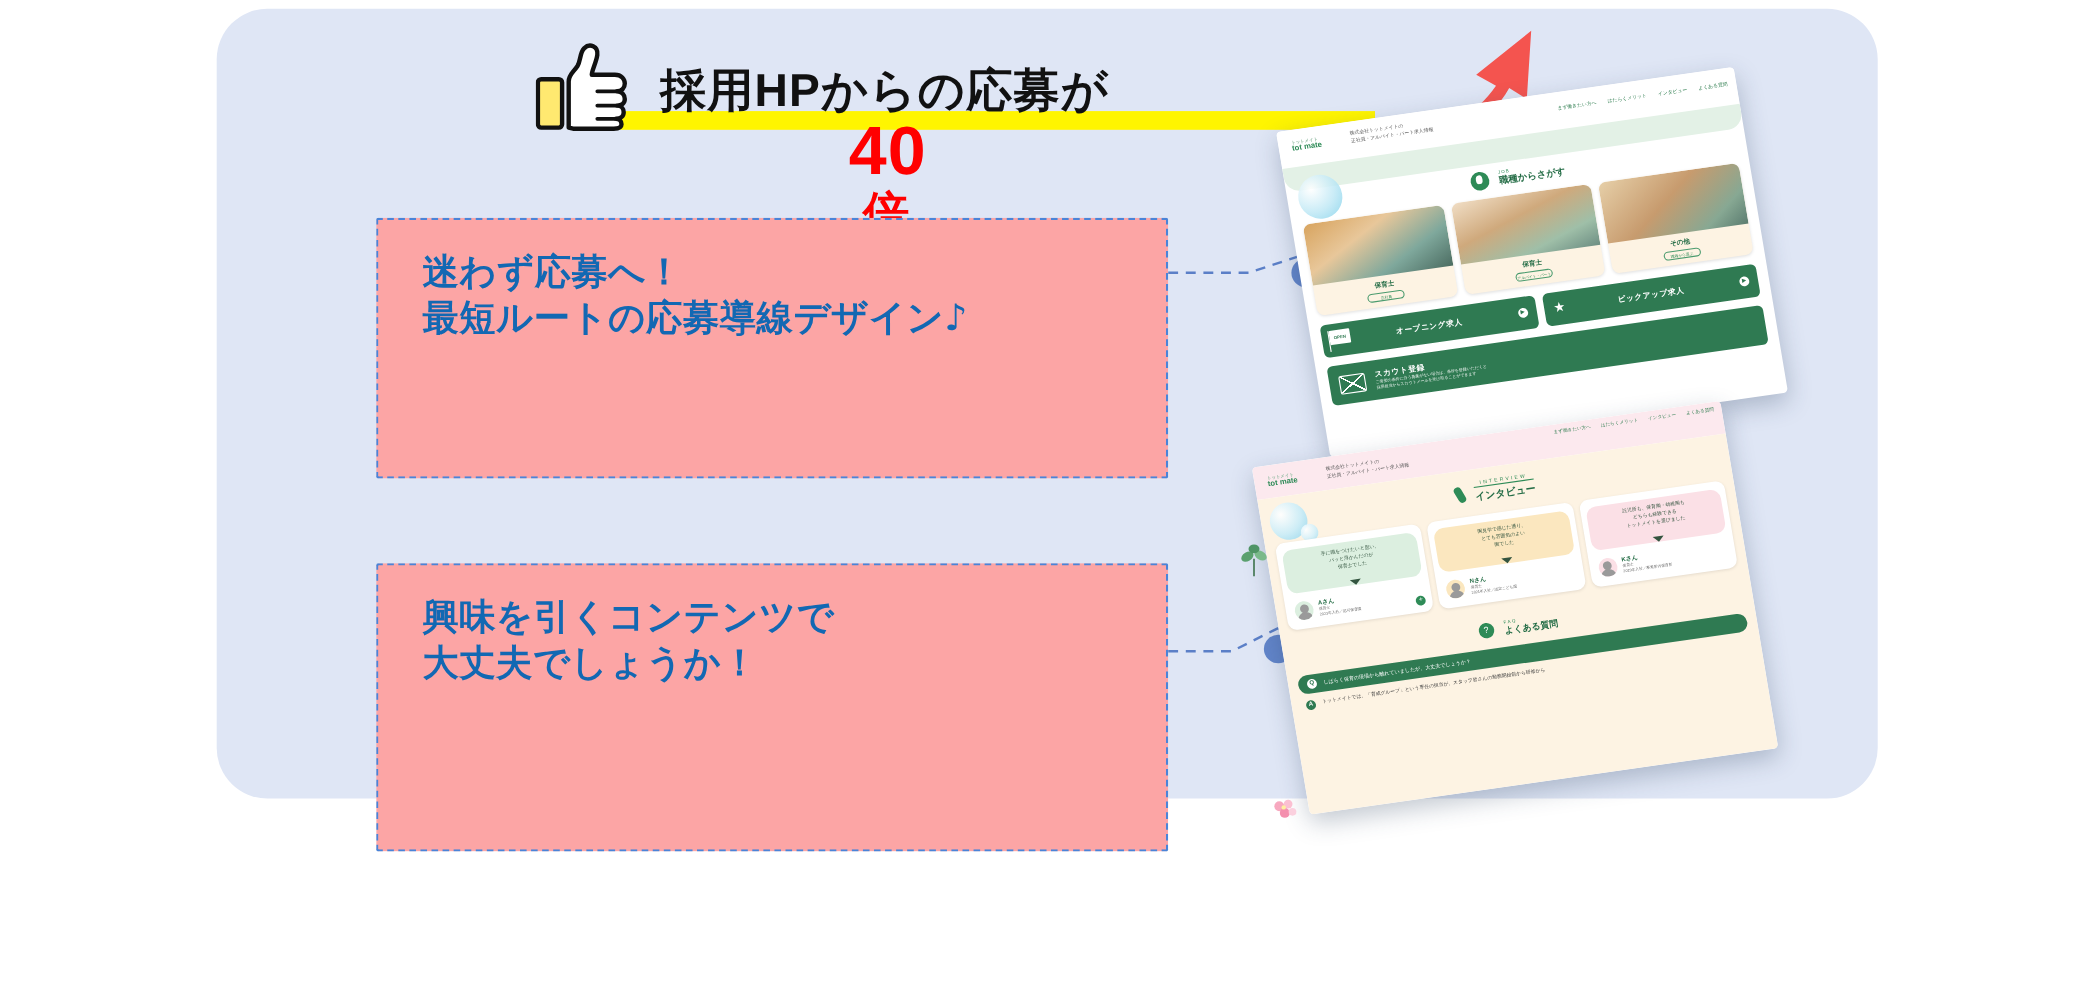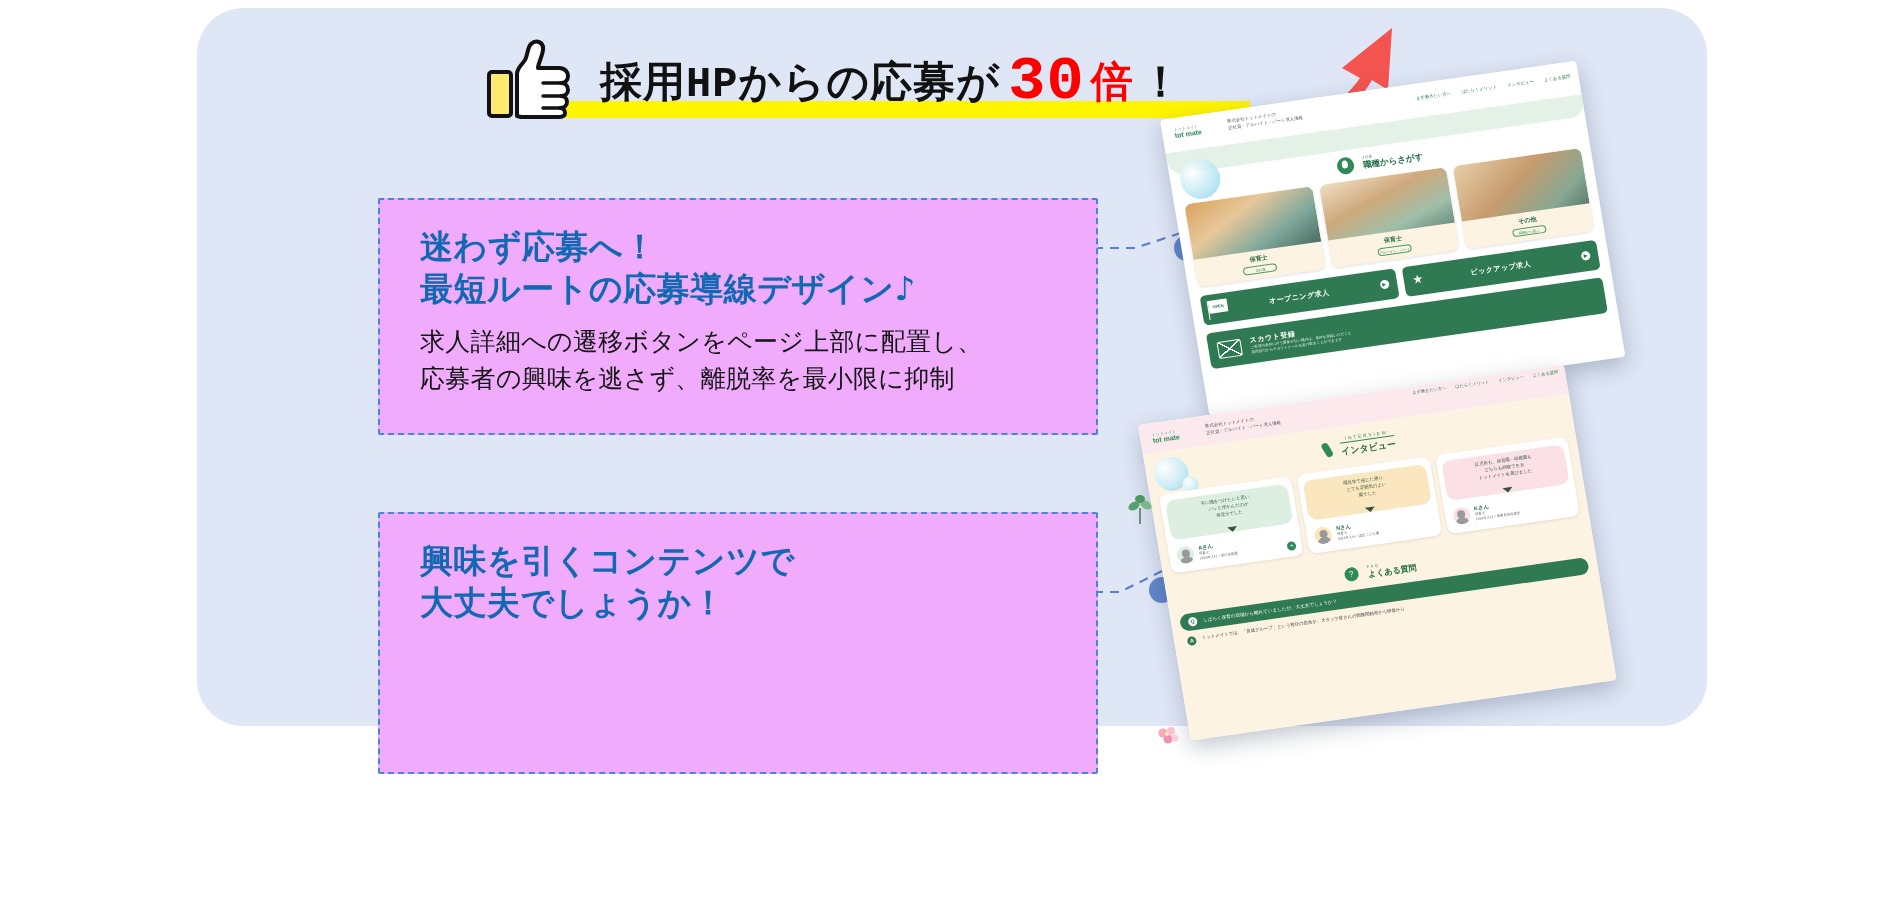--- a/index.html
+++ b/index.html
@@ -16,31 +16,32 @@
   .hl-yellow {
     position:absolute; left:560px; top:101px; width:690px; height:17px;
     background:#fff500;
   }
   .thumb { position:absolute; left:487px; top:38px; width:84px; height:82px; }
   .hl-text {
     position:absolute; left:600px; top:54px;
     font-size:42px; font-weight:bold; color:#111111;
     letter-spacing:1px; white-space:nowrap;
     display:flex; align-items:center;
-    font-family:Liberation Mono, monospace;
+    font-family:Liberation Sans, sans-serif;
+    flex-direction:column;
   }
   .hl-num { color:#ff0000; font-size:62px; font-weight:bold; line-height:0.9; margin:0 2px 0 8px; }
   .hl-bai { color:#ff0000; font-size:42px; font-weight:bold; margin-left:4px; }
   .hl-ex  { color:#111111; font-size:42px; font-weight:bold; margin-left:6px; }
   .arrow { position:absolute; left:1280px; top:24px; width:120px; height:110px; }
 
   
   .tbox {
-    position:absolute; background:#f0abfc;
-    border:2px dashed #4a84d8; border-radius:2px;margin-left:36px;
+    position:absolute; background:#fca5a5;
+    border:2px dashed #4a84d8; border-radius:2px;
   }
   #box1 { left:342px; top:198px; width:720px; height:237px; }
   #box2 { left:342px; top:512px; width:720px; height:262px; }
 
   .tbox-inner { padding:26px 0 0 40px; }
   .tb-head {
     color:#1268b3; font-weight:bold; font-size:33px; line-height:1.28;
     white-space:pre-line; letter-spacing:0.5px;
     font-family:"DejaVu Sans","Liberation Sans",sans-serif;
   }
@@ -193,42 +194,40 @@
   <div class="hl-yellow"></div>
 
   <svg class="thumb" viewBox="0 0 84 82">
     <rect x="2" y="34" width="22" height="44" rx="3" fill="#ffe970" stroke="#111" stroke-width="4"></rect>
     <path d="M30 78 L30 36 C30 30 34 28 38 22 C41 17 40 10 44 6 C49 1 57 4 56 12 C55 19 51 26 51 30 L72 30 C78 30 81 34 81 38 C81 42 78 45 74 45 C78 45 81 48 81 52 C81 56 78 58 74 58 C78 58 80 61 80 64 C80 68 77 70 73 70 C76 70 78 72 78 75 C78 78 75 79 71 79 L34 79 Z" fill="#ffffff" stroke="#111" stroke-width="4" stroke-linejoin="round"></path>
     <path d="M56 45 L74 45 M56 58 L74 58 M56 70 L72 70" stroke="#111" stroke-width="3.4" stroke-linecap="round"></path>
   </svg>
 
   <div class="hl-text">
     <span>採用HPからの応募が</span>
-    <span class="hl-num">30</span>
+    <span class="hl-num">40</span>
     <span class="hl-bai">倍</span>
     <span class="hl-ex">！</span>
   </div>
 
   <svg class="arrow" viewBox="0 0 120 110">
     <path d="M6 104 C34 96 62 80 80 54 L62 44 L112 4 L108 66 L92 56 C74 88 44 104 6 104 Z" fill="#f4544f"></path>
   </svg>
 
   <svg class="connector">
     <path d="M1062 248 L1135 248 L1196 228" fill="none" stroke="#5b7fc7" stroke-width="2.2" stroke-dasharray="9 7"></path>
     <path d="M1062 592 L1120 592 L1172 566" fill="none" stroke="#5b7fc7" stroke-width="2.2" stroke-dasharray="9 7"></path>
   </svg>
   <div class="dot" id="dot1"></div>
   <div class="dot" id="dot2"></div>
 
   <div class="tbox" id="box1">
     <div class="tbox-inner">
       <div class="tb-head">迷わず応募へ！
 最短ルートの応募導線デザイン♪</div>
-      <div class="tb-body">求人詳細への遷移ボタンをページ上部に配置し、
-応募者の興味を逃さず、離脱率を最小限に抑制</div>
     </div>
   </div>
 
   <div class="tbox" id="box2">
     <div class="tbox-inner">
       <div class="tb-head">興味を引くコンテンツで
 大丈夫でしょうか！</div>
     </div>
   </div>
 

